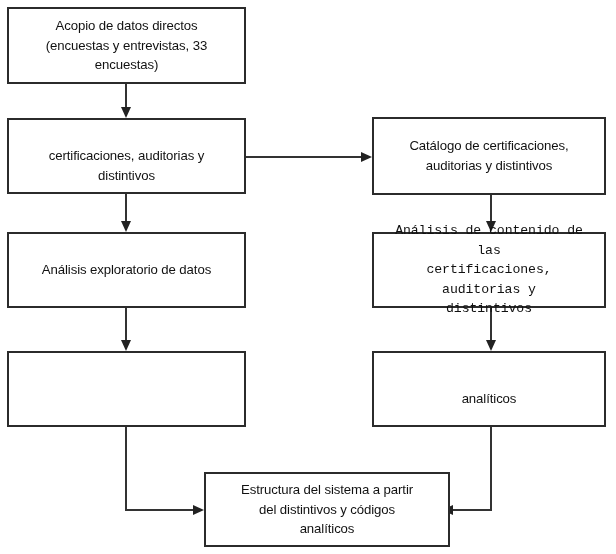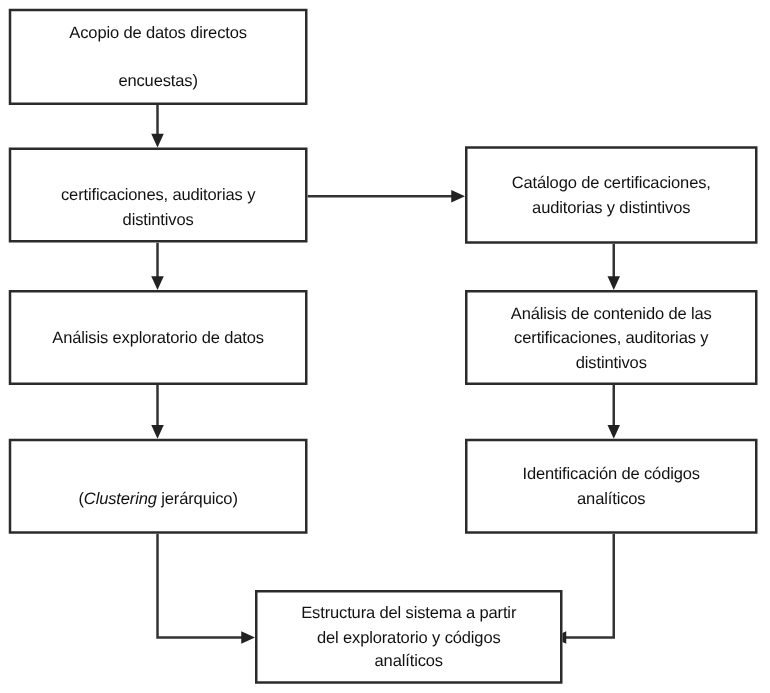--- a/index.html
+++ b/index.html
@@ -89,21 +89,21 @@
 
     <g>
       <path d="M491,427 L491,510 L450,510"></path>
       <polygon points="442,510 453,505 453,515"></polygon>
     </g>
   </svg>
 
   <div class="node" style="left:7px; top:7px; width:239px; height:77px;">
     <span class="txt">
       <span>Acopio  de  datos directos</span><br>
-      <br>
+      <span>(encuestas y entrevistas, 33</span><br>
       <span>encuestas)</span>
     </span>
   </div>
 
   <div class="node" style="left:7px; top:118px; width:239px; height:76px;">
     <span class="txt">
       <br>
       <span>certificaciones, auditorias y</span><br>
       <span>distintivos</span>
     </span>
@@ -115,43 +115,42 @@
     </span>
   </div>
 
   <div class="node" style="left:372px; top:117px; width:234px; height:78px;">
     <span class="txt">
       <span>Catálogo de certificaciones,</span><br>
       <span>auditorias y distintivos</span>
     </span>
   </div>
 
-  <div class="node" style="left:372px; top:232px; width:234px; height:76px;">
+  <div class="node" style="left:372px; top:232px; width:234px; height:76px;font-family:Liberation Mono, monospace;">
     <span class="txt">
       <span>Análisis de contenido de  las</span><br>
       <span>certificaciones, auditorias y</span><br>
       <span>distintivos</span>
     </span>
   </div>
 
   <div class="node" style="left:7px; top:351px; width:239px; height:76px;">
     <span class="txt">
       <br>
-      <span><span>(</span><span class="it">Clustering</span><span> jerárquico)</span></span>
     </span>
   </div>
 
   <div class="node" style="left:372px; top:351px; width:234px; height:76px;">
     <span class="txt">
-      <span>Identificación  de códigos</span><br>
+      <br>
       <span>analíticos</span>
     </span>
   </div>
 
   <div class="node" style="left:204px; top:472px; width:246px; height:75px;">
     <span class="txt">
       <span>Estructura del sistema a partir</span><br>
-      <span>del exploratorio y códigos</span><br>
+      <span>del distintivos y códigos</span><br>
       <span>analíticos</span>
     </span>
   </div>
 
 </div>
 
 </body></html>

